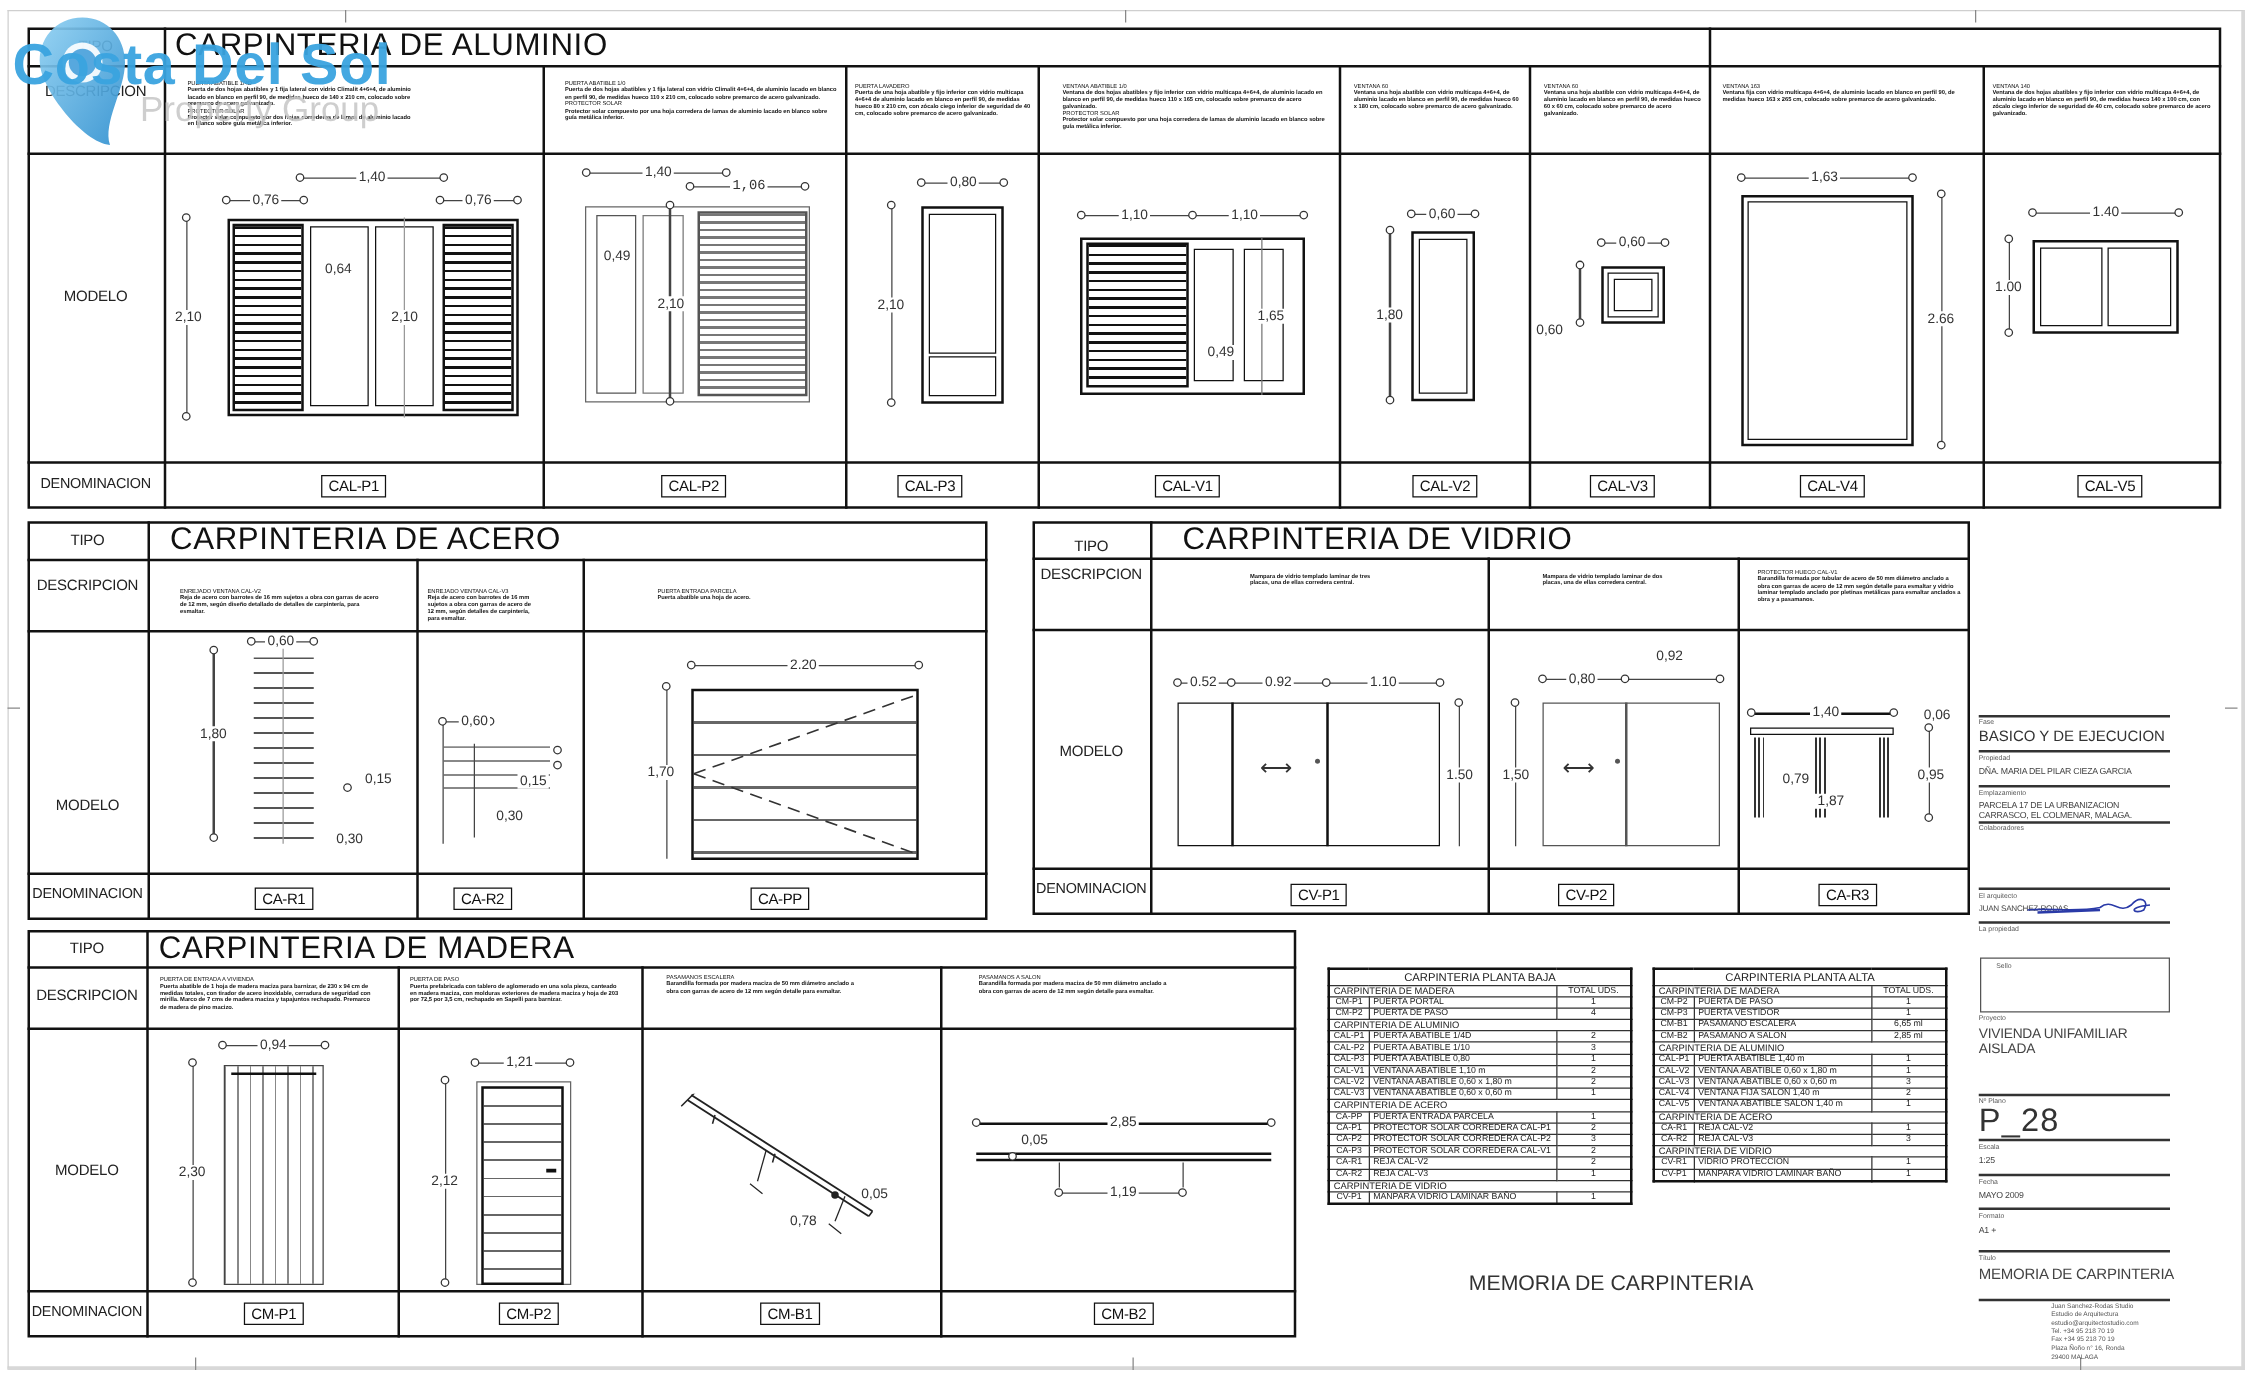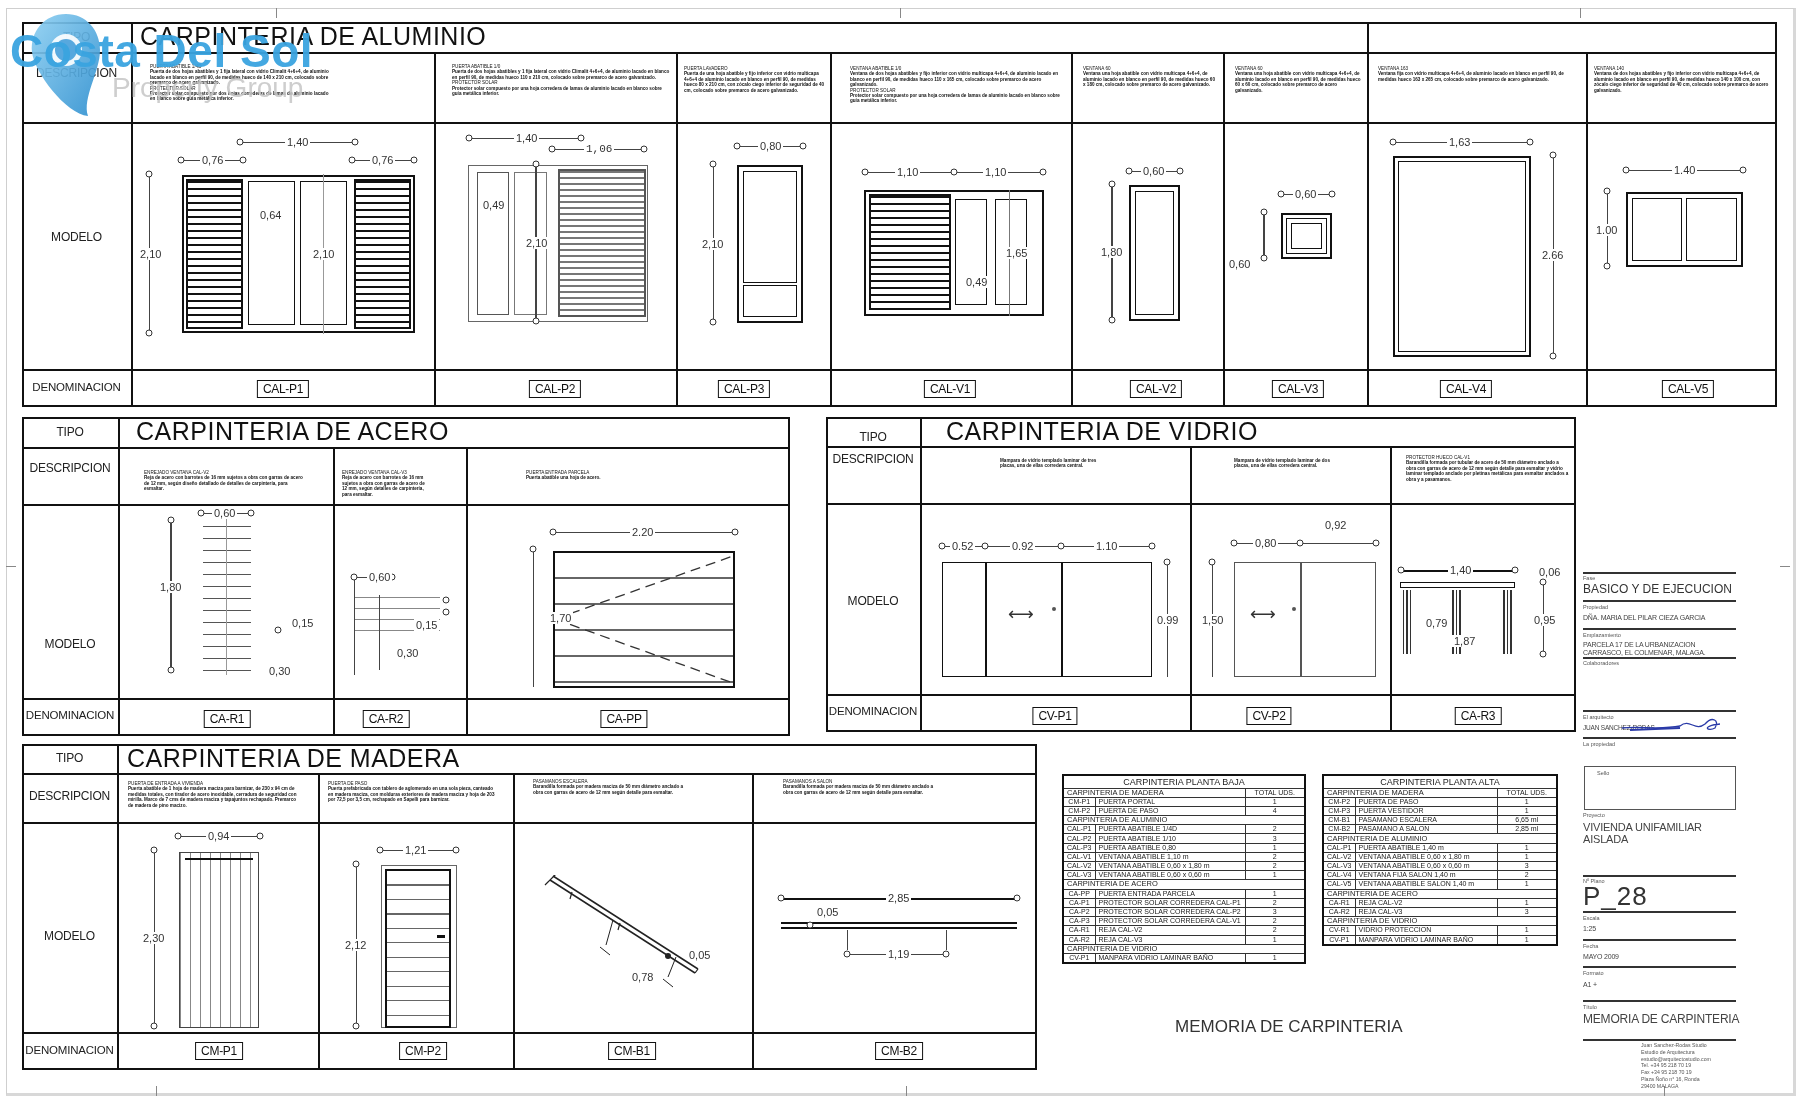--- a/index.html
+++ b/index.html
@@ -299,21 +299,21 @@
     <svg class="abs" style="left:553px;top:551px;" width="182" height="137">
       <line x1="2" y1="68" x2="180" y2="5" stroke="#333" stroke-width="1.3" stroke-dasharray="10,6"></line>
       <line x1="2" y1="68" x2="180" y2="132" stroke="#333" stroke-width="1.3" stroke-dasharray="10,6"></line>
     </svg>
     <div class="dline" style="left:553px;top:532px;width:182px;height:1px;"></div>
     <div class="dot" style="left:553px;top:532px;"></div>
     <div class="dot" style="left:735px;top:532px;"></div>
     <div class="dim" style="left:630px;top:526px;">2.20</div>
     <div class="dline" style="left:533px;top:549px;width:1px;height:138px;"></div>
     <div class="dot" style="left:533px;top:549px;"></div>
-    <div class="dim" style="left:548px;top:612px;">1,70</div>
+    <div class="dim" style="left:516px;top:612px;">1,70</div>
   </div>
 
   <div class="denom" style="left:227px;top:710px;">CA-R1</div>
   <div class="denom" style="left:386px;top:710px;">CA-R2</div>
   <div class="denom" style="left:624px;top:710px;">CA-PP</div>
 </div>
 
 <div>
   <div class="block" style="left:826px;top:417px;width:750px;height:315px;"></div>
   <div class="hline" style="left:826px;top:446px;width:750px;"></div>
@@ -348,21 +348,21 @@
     <div class="dline" style="left:942px;top:546px;width:210px;height:1px;"></div>
     <div class="dot" style="left:942px;top:546px;"></div>
     <div class="dot" style="left:985px;top:546px;"></div>
     <div class="dot" style="left:1061px;top:546px;"></div>
     <div class="dot" style="left:1152px;top:546px;"></div>
     <div class="dim" style="left:950px;top:540px;">0.52</div>
     <div class="dim" style="left:1010px;top:540px;">0.92</div>
     <div class="dim" style="left:1094px;top:540px;">1.10</div>
     <div class="dline" style="left:1167px;top:562px;width:1px;height:115px;"></div>
     <div class="dot" style="left:1167px;top:562px;"></div>
-    <div class="dim" style="left:1155px;top:614px;">0.99</div>
+    <div class="dim" style="left:1155px;top:614px;">1.50</div>
   </div>
 
   <div>
     <div class="frame-in" style="left:1234px;top:562px;width:142px;height:115px;border-color:#555;"></div>
     <div class="dline" style="left:1300px;top:562px;width:1.5px;height:115px;background:#555;"></div>
     <div class="abs" style="left:1250px;top:603px;font-size:18px;color:#333;">⟷</div>
     <div class="abs" style="left:1292px;top:607px;width:4px;height:4px;border-radius:50%;background:#555;"></div>
     <div class="dline" style="left:1234px;top:543px;width:142px;height:1px;"></div>
     <div class="dot" style="left:1234px;top:543px;"></div>
     <div class="dot" style="left:1300px;top:543px;"></div>

